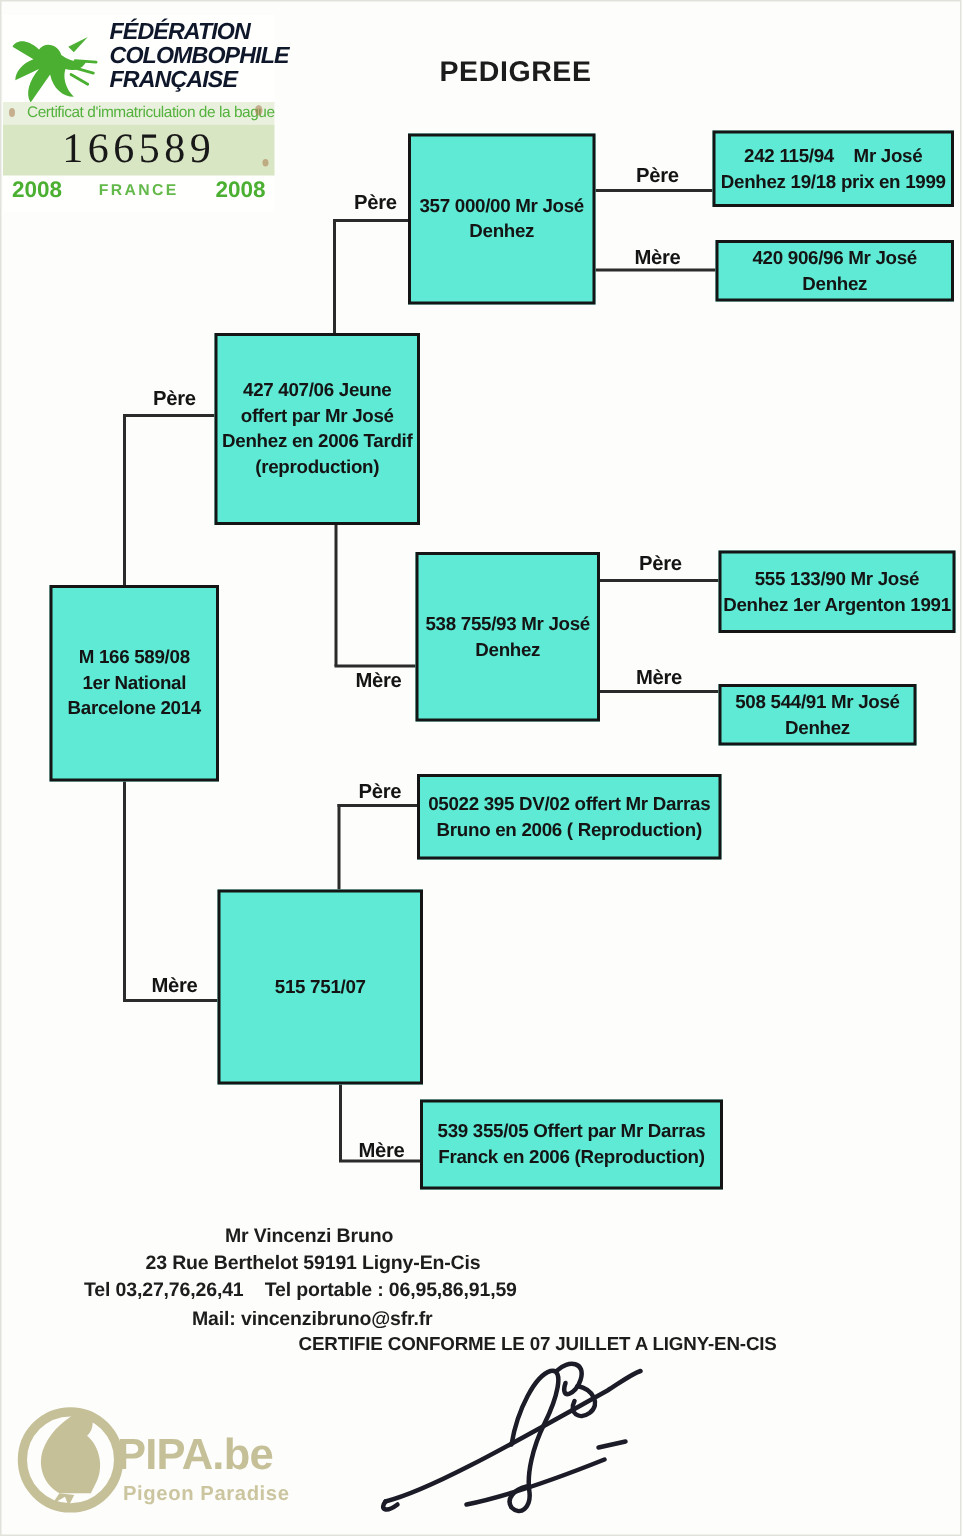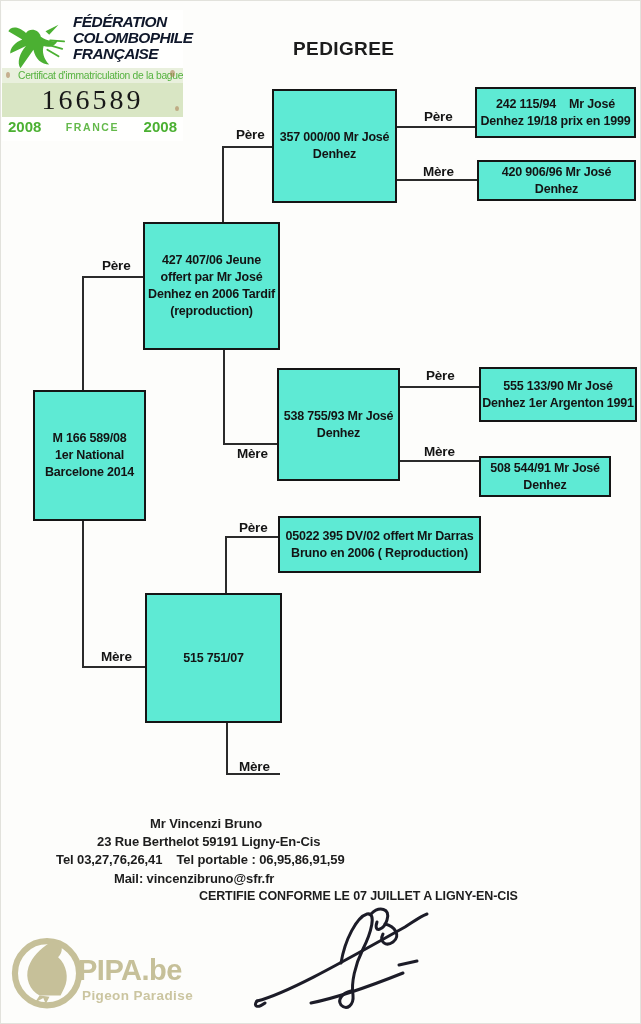--- a/index.html
+++ b/index.html
@@ -134,41 +134,45 @@
 Denhez</span>
   </div>
   <div class="node" style="left:277px;top:368px;width:123px;height:113px">
     <span>538 755/93 Mr José
 Denhez</span>
   </div>
   <div class="node" style="left:278px;top:516px;width:203px;height:57px">
     <span>05022 395 DV/02 offert Mr Darras
 Bruno en 2006 ( Reproduction)</span>
   </div>
+  <div class="node" style="left:280px;top:733px;width:202px;height:60px">
+    <span>539 355/05 Offert par Mr Darras
+Franck en 2006 (Reproduction)</span>
+  </div>
   <div class="node" style="left:475px;top:87px;width:161px;height:51px">
     <span>242 115/94    Mr José
 Denhez 19/18 prix en 1999</span>
   </div>
   <div class="node" style="left:477px;top:160px;width:159px;height:41px">
     <span>420 906/96 Mr José
 Denhez</span>
   </div>
   <div class="node" style="left:479px;top:367px;width:158px;height:55px">
     <span>555 133/90 Mr José
 Denhez 1er Argenton 1991</span>
   </div>
   <div class="node" style="left:479px;top:456px;width:132px;height:41px">
     <span>508 544/91 Mr José
 Denhez</span>
   </div>
 
   <div class="ftr" style="left:150px;top:816px">Mr Vincenzi Bruno</div>
   <div class="ftr" style="left:97px;top:834px">23 Rue Berthelot 59191 Ligny-En-Cis</div>
   <div class="ftr" style="left:56px;top:852px">Tel 03,27,76,26,41    Tel portable : 06,95,86,91,59</div>
-  <div class="ftr" style="left:114px;top:871px">Mail: vincenzibruno@sfr.fr</div>
+  <div class="ftr" style="left:128px;top:871px">Mail: vincenzibruno@sfr.fr</div>
   <div class="ftr cert-line" style="left:199px;top:889px">CERTIFIE CONFORME LE 07 JUILLET A LIGNY-EN-CIS</div>
 
   <div class="pipa">
     <svg viewBox="0 0 60 60">
       <circle cx="30" cy="31" r="26" fill="none" stroke="#c6c099" stroke-width="5"></circle>
       <path fill="#c6c099" d="M31,7 C36,3 42,6 42,11 C42,14 41,16 39,18 C46,24 48,35 44,43 L41,49 L24,49 C16,45 12,35 15,26 C18,17 25,11 31,7 Z"></path>
       <path fill="#c6c099" d="M24,49 L20,55 L27,51 L29,56 L32,50 Z"></path>
     </svg>
     <div class="pipa-name">PIPA.be</div>
     <div class="pipa-tag">Pigeon Paradise</div>

